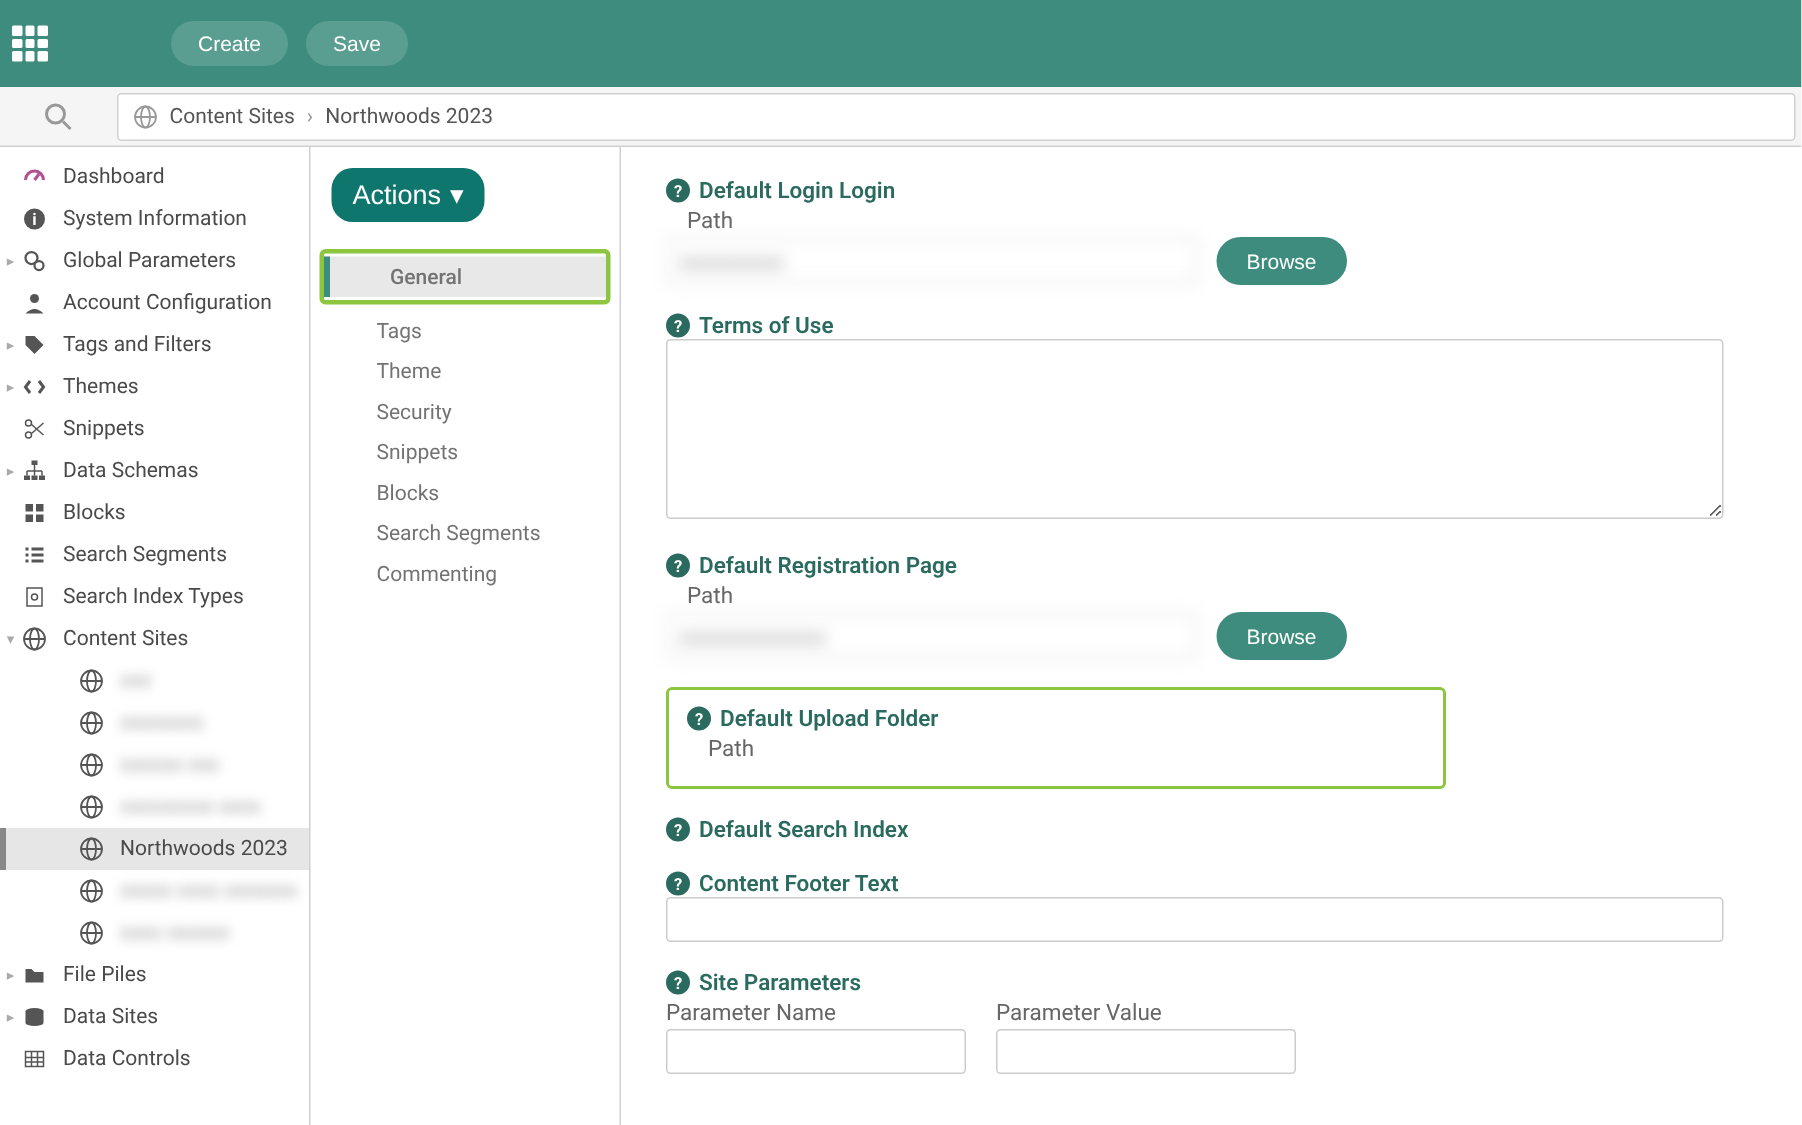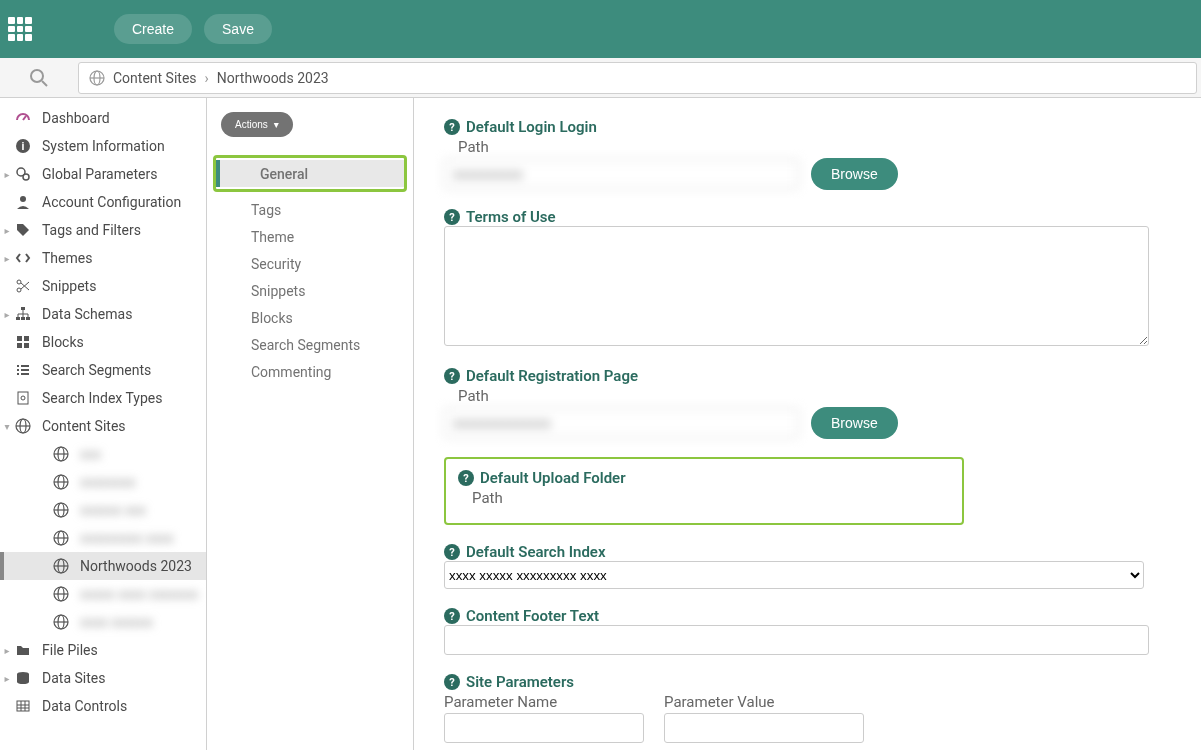--- a/index.html
+++ b/index.html
@@ -18,21 +18,21 @@
 .layout { display: flex; height: calc(100vh - 98px); }
 .sidebar { width: 207px; border-right: 1px solid #d0d0d0; overflow-y: auto; padding-top: 6px; }
 .side-row { display: flex; align-items: center; height: 28px; padding-left: 14px; gap: 10px; cursor: pointer; color: #4a4a4a; position: relative; }
 .side-row.indent { padding-left: 52px; }
 .side-row.active { background: #e6e6e6; border-left: 4px solid #888; padding-left: 48px; }
 .side-caret { position: absolute; left: 2px; width: 10px; text-align: center; color: #aaa; font-size: 10px; }
 .side-icon { width: 18px; display: flex; justify-content: center; color: #555; }
 .blur-txt { filter: blur(4px); color: #999; }
 
 .subnav { width: 207px; border-right: 1px solid #d0d0d0; padding: 14px 0; }
-.actions-btn { margin-left: 14px; margin-bottom: 18px; background: #737373; color: #fff; border: none; padding: 7px 14px; border-radius: 14px; font-size: 10px; cursor: pointer; display: inline-flex; align-items: center; gap: 6px; }
+.actions-btn { margin-left: 14px; margin-bottom: 18px; background: #0f766e; color: #fff; border: none; padding: 7px 14px; border-radius: 14px; font-size: 18px; cursor: pointer; display: inline-flex; align-items: center; gap: 6px; }
 .tab-item { height: 27px; display: flex; align-items: center; padding-left: 44px; cursor: pointer; color: #737373; }
 .tab-item.active { background: #e8e8e8; border-left: 4px solid #3d8c7d; padding-left: 40px; font-weight: 500; }
 .tab-highlight { border: 3px solid #8cc63f; border-radius: 4px; margin: 0 6px 4px 6px; padding: 2px 0; }
 
 .content { flex: 1; padding: 20px 30px; overflow-y: auto; }
 .field-group { margin-bottom: 18px; }
 .field-header { display: flex; align-items: center; gap: 6px; margin-bottom: 0; }
 .help-icon { width: 16px; height: 16px; border-radius: 50%; background: #2b6b5f; color: #fff; display: inline-flex; align-items: center; justify-content: center; font-size: 11px; font-weight: bold; }
 .field-title { color: #2b6b5f; font-weight: 600; font-size: 15px; }
 .sub-label { font-size: 15px; color: #666; margin: 2px 0 2px 14px; }
@@ -382,23 +382,20 @@
         <span class="field-title">Default Upload Folder</span>
       </div>
       <div class="sub-label">Path</div>
     </div>
 
     <div class="field-group">
       <div class="field-header">
         <span class="help-icon">?</span>
         <span class="field-title">Default Search Index</span>
       </div>
-      <select class="select">
-        <option class="blur-val">xxxx xxxxx  xxxxxxxxx xxxx</option>
-      </select>
     </div>
 
     <div class="field-group">
       <div class="field-header">
         <span class="help-icon">?</span>
         <span class="field-title">Content Footer Text</span>
       </div>
       <input class="footer-input" value="" style="">
     </div>
 

